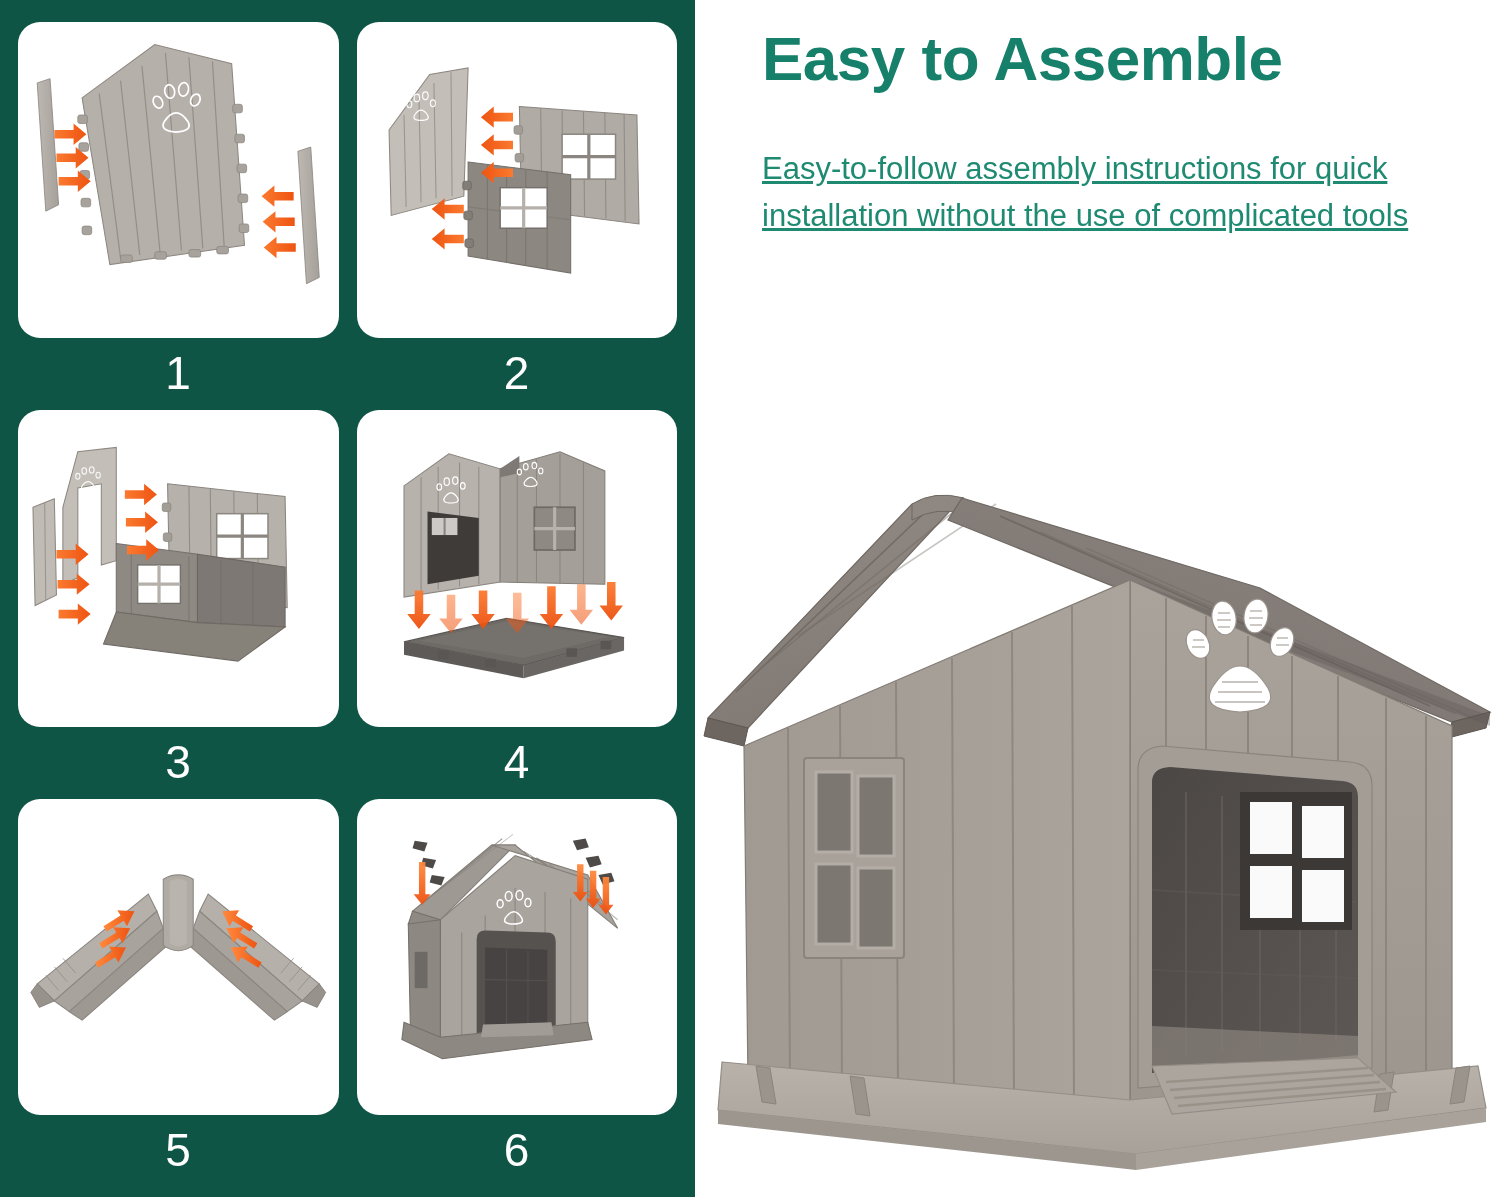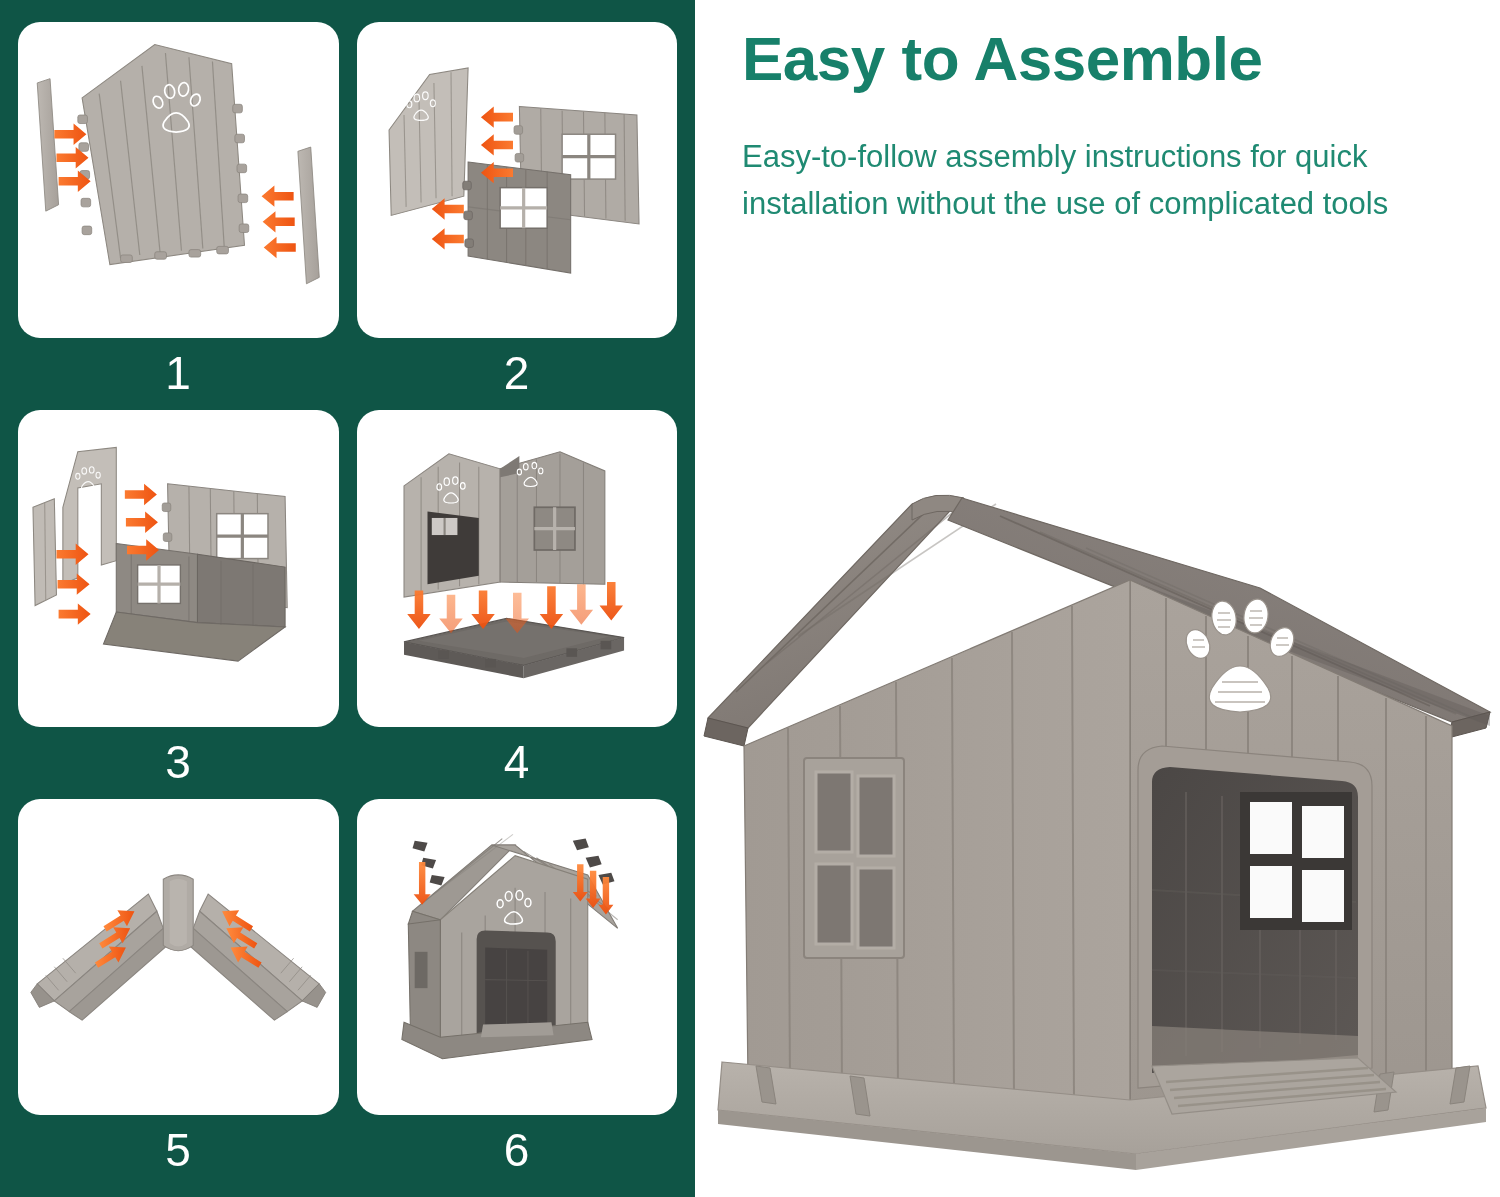--- a/index.html
+++ b/index.html
@@ -35,38 +35,39 @@
     font-weight:400;
     text-align:center;
     line-height:1;
     padding-top:12px;
     padding-bottom:14px;
     letter-spacing:0.5px;
   }
 
   
   #copy-block {
-    position:absolute; left:742px; top:26px;
+    position:absolute; left:762px; top:26px;
     width:700px;
   }
   #headline {
     color:#17806a;
     font-size:62px;
     font-weight:bold;
     letter-spacing:-0.5px;
     line-height:1.05;
     white-space:nowrap;
   }
   #subcopy {
     color:#1f8a72;
     font-size:31px;
     font-weight:500;
     line-height:1.52;
-    margin-top:42px;
+    margin-top:54px;
     width:690px;
+    text-decoration:underline;
   }
 
   
   #hero-photo {
     position:absolute;
     left:700px; top:470px;
     width:800px; height:720px;
   }
   #hero-photo svg { width:100%; height:100%; display:block; }
 

